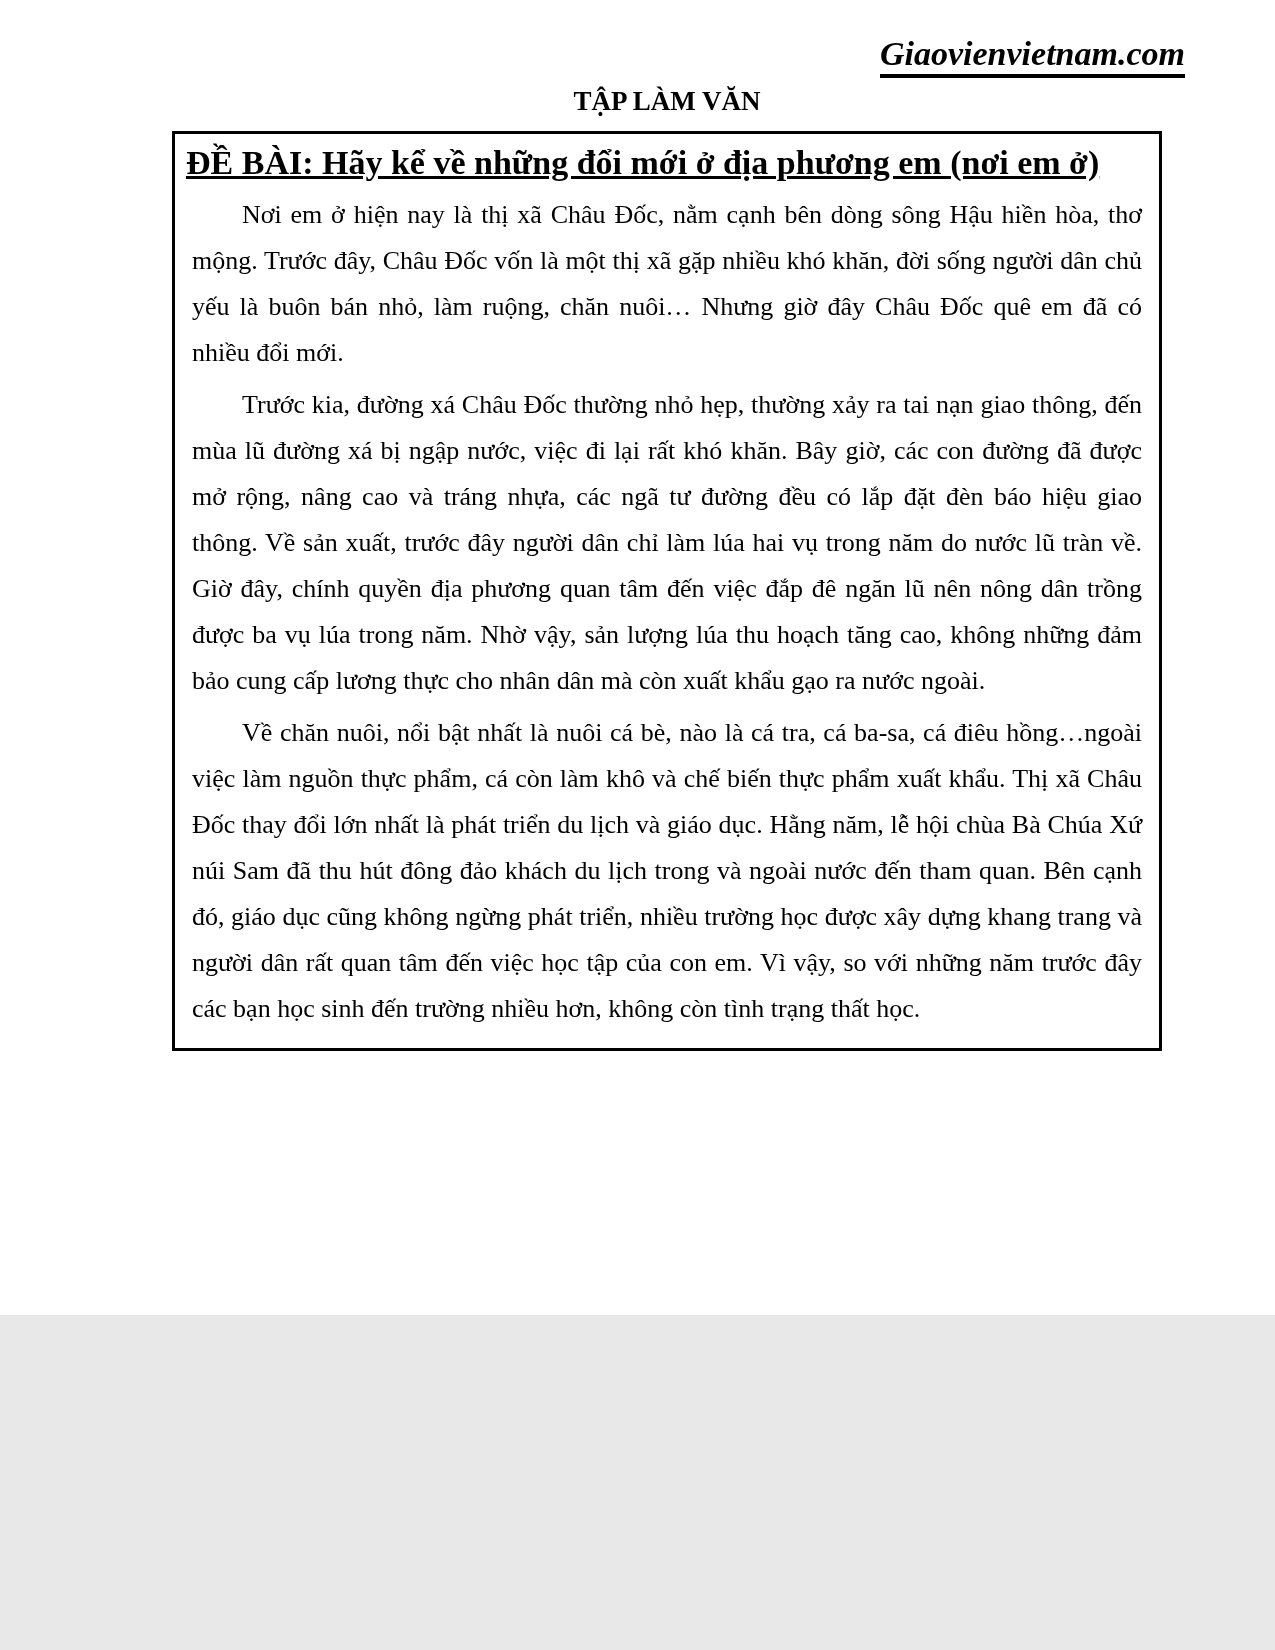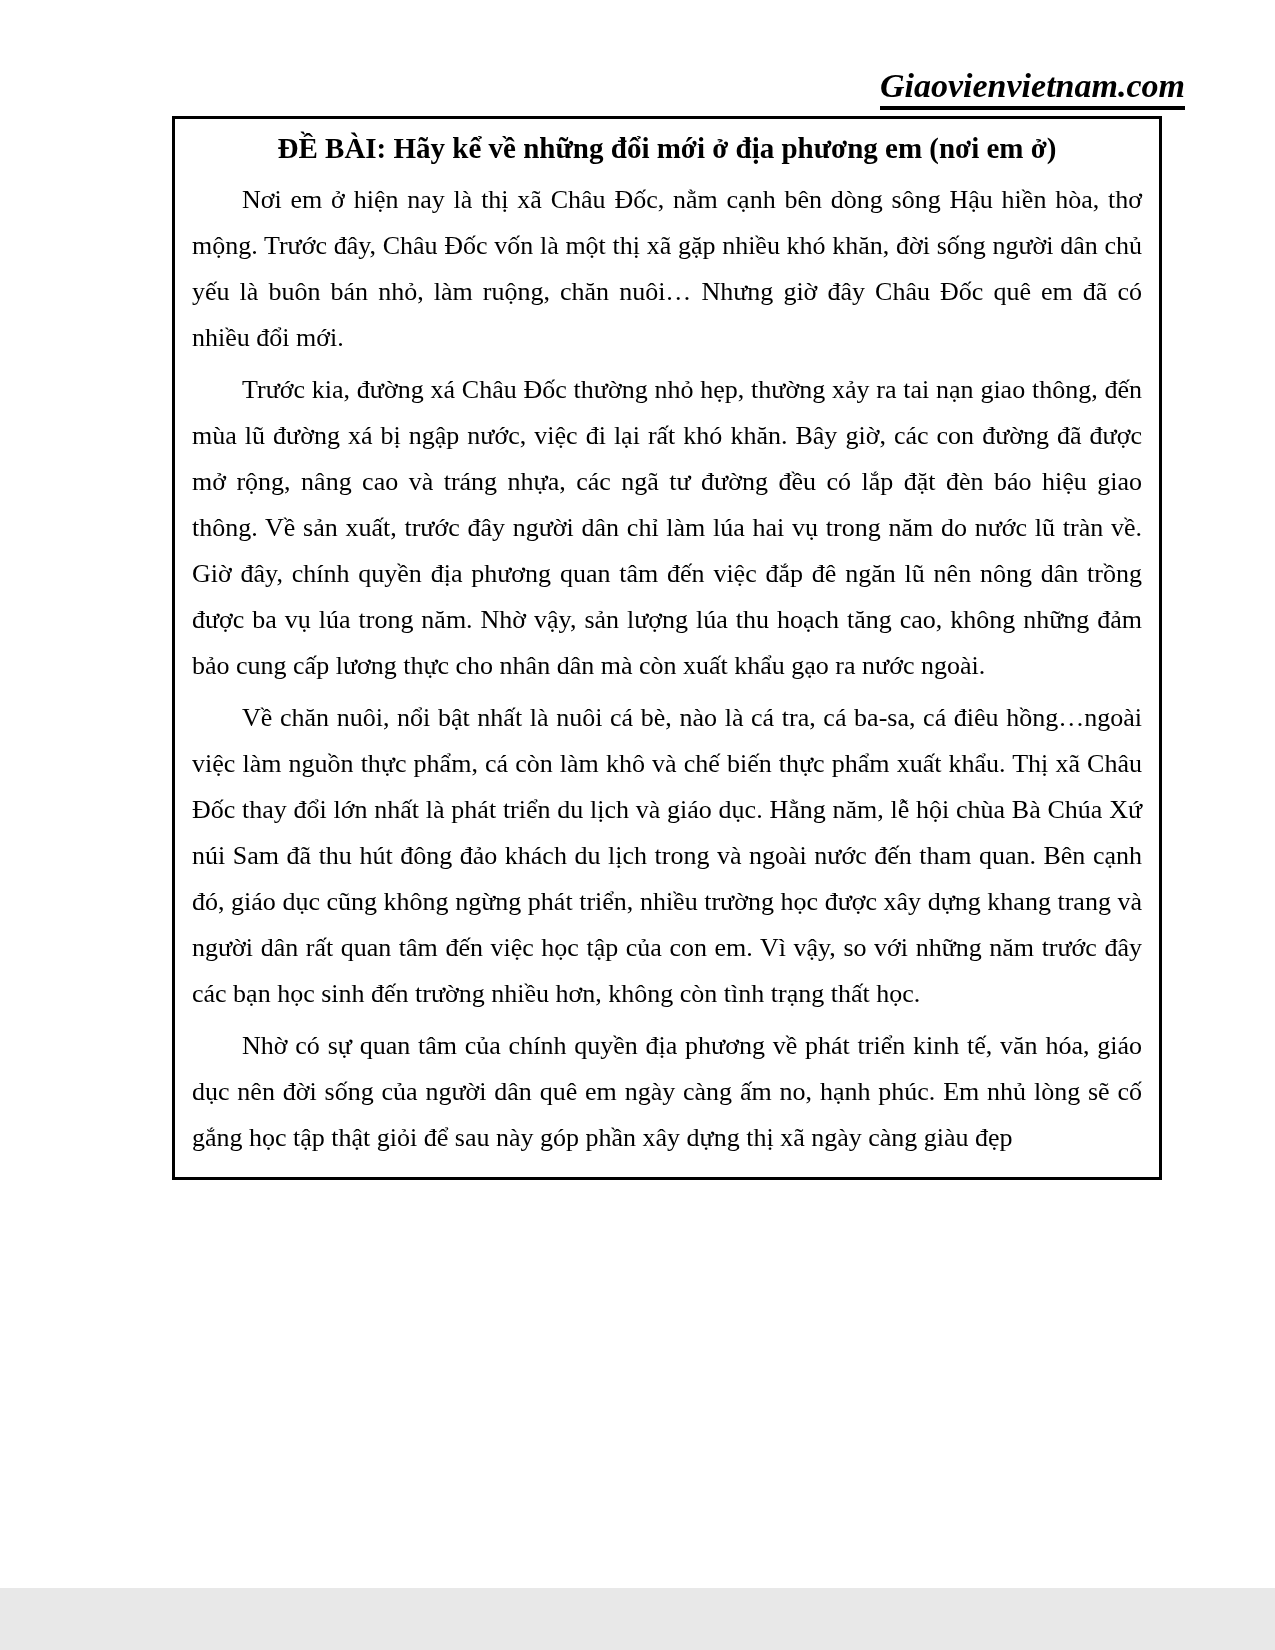--- a/index.html
+++ b/index.html
@@ -3,27 +3,27 @@
 <meta charset="utf-8">
 <style>
   html, body {
     margin: 0;
     padding: 0;
     background: #e8e8e8;
   }
   .page {
     position: relative;
     width: 1275px;
-    height: 1588px;
+    height: 1315px;
     margin: 0 auto;
     background: #ffffff;
     color: #000000;
     font-family: "Liberation Serif", serif;
     box-sizing: border-box;
-    padding-top: 68px;
+    padding-top: 36px;
     overflow: hidden;
   }
   .header-row {
     width: 1013px;
     margin-left: 172px;
     text-align: right;
     margin-bottom: 6px;
   }
   .site-watermark {
     display: inline-block;
@@ -42,51 +42,51 @@
     font-weight: bold;
   }
   .essay-box {
     width: 990px;
     margin-left: 172px;
     border: 3px solid #000000;
     box-sizing: border-box;
     padding: 6px 11px 10px 11px;
   }
   .box-heading {
-    text-align: center;
     font-weight: bold;
-    font-size: 29px;
+    font-size: 34px;
     line-height: 46px;
+    text-decoration: underline;
   }
   .essay-box p {
     margin: 6px;
     font-size: 26px;
     line-height: 46px;
     text-align: justify;
     text-indent: 50px;
   }
 </style>
 </head>
 <body>
 
 <div class="page">
 
   <div class="header-row">
     <span class="site-watermark">Giaovienvietnam.com</span>
   </div>
 
+  <div class="doc-title">TẬP LÀM VĂN</div>
 
   <div class="essay-box">
 
     <div class="box-heading">ĐỀ BÀI: Hãy kể về những đổi mới ở địa phương em (nơi em ở)</div>
 
 
     <p>Nơi em ở hiện nay là thị xã Châu Đốc, nằm cạnh bên dòng sông Hậu hiền hòa, thơ mộng. Trước đây, Châu Đốc vốn là một thị xã gặp nhiều khó khăn, đời sống người dân chủ yếu là buôn bán nhỏ, làm ruộng, chăn nuôi… Nhưng giờ đây Châu Đốc quê em đã có nhiều đổi mới.</p>
 
     <p>Trước kia, đường xá Châu Đốc thường nhỏ hẹp, thường xảy ra tai nạn giao thông, đến mùa lũ đường xá bị ngập nước, việc đi lại rất khó khăn. Bây giờ, các con đường đã được mở rộng, nâng cao và tráng nhựa, các ngã tư đường đều có lắp đặt đèn báo hiệu giao thông. Về sản xuất, trước đây người dân chỉ làm lúa hai vụ trong năm do nước lũ tràn về. Giờ đây, chính quyền địa phương quan tâm đến việc đắp đê ngăn lũ nên nông dân trồng được ba vụ lúa trong năm. Nhờ vậy, sản lượng lúa thu hoạch tăng cao, không những đảm bảo cung cấp lương thực cho nhân dân mà còn xuất khẩu gạo ra nước ngoài.</p>
 
     <p>Về chăn nuôi, nổi bật nhất là nuôi cá bè, nào là cá tra, cá ba-sa, cá điêu hồng…ngoài việc làm nguồn thực phẩm, cá còn làm khô và chế biến thực phẩm xuất khẩu. Thị xã Châu Đốc thay đổi lớn nhất là phát triển du lịch và giáo dục. Hằng năm, lễ hội chùa Bà Chúa Xứ núi Sam đã thu hút đông đảo khách du lịch trong và ngoài nước đến tham quan. Bên cạnh đó, giáo dục cũng không ngừng phát triển, nhiều trường học được xây dựng khang trang và người dân rất quan tâm đến việc học tập của con em. Vì vậy, so với những năm trước đây các bạn học sinh đến trường nhiều hơn, không còn tình trạng thất học.</p>
 
-    <p>Nhờ có sự quan tâm của chính quyền địa phương về phát triển kinh tế, văn hóa, giáo dục nên đời sống của người dân quê em ngày càng ấm no, hạnh phúc. Em nhủ lòng sẽ cố gắng học tập thật giỏi để sau này góp phần xây dựng thị xã ngày càng giàu đẹp</p>
 
   </div>
 
 </div>
 
 </body></html>

